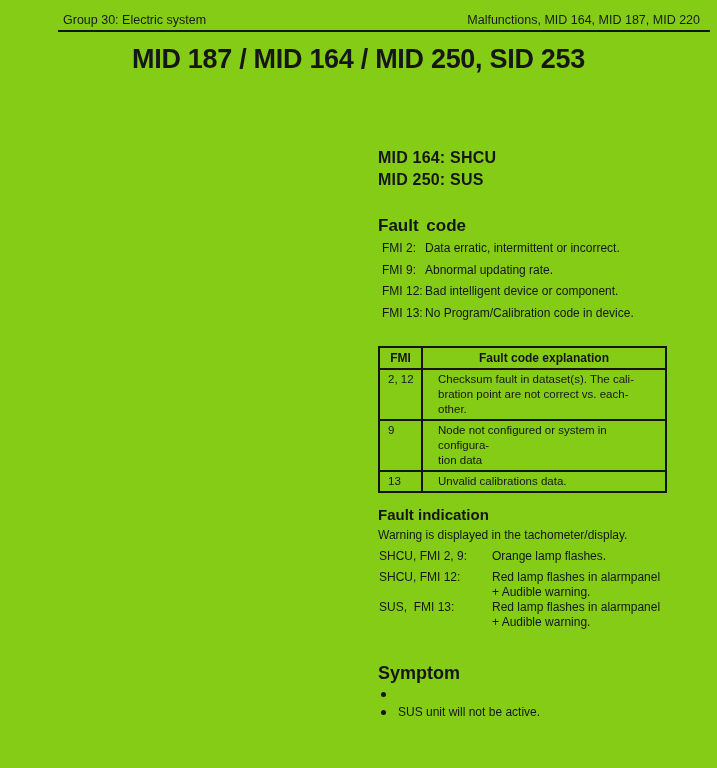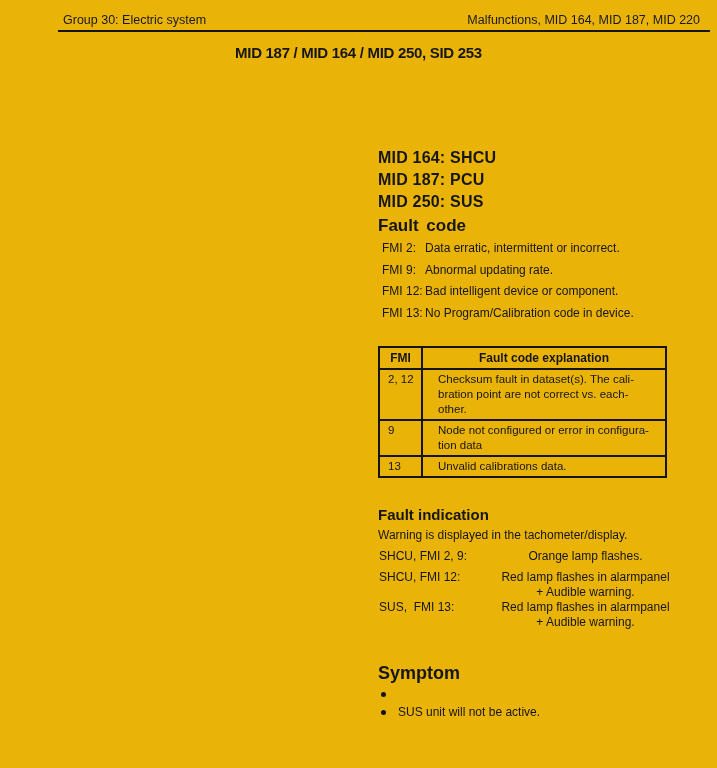--- a/index.html
+++ b/index.html
@@ -1,26 +1,26 @@
 <!DOCTYPE html>
 <html><head>
 <meta charset="utf-8">
 <style>
   html,body{margin:0;padding:0;background:#e8e8e8;}
   .page{
-    position:relative;width:717px;height:768px;background:#eab308;
+    position:relative;width:717px;height:768px;background:#84cc16;
     font-family:"Liberation Sans","DejaVu Sans",sans-serif;color:#161616;
     overflow:hidden;margin:0 auto;
   }
   .abs{position:absolute;}
   .hdr-meta{font-size:12.5px;line-height:14px;color:#1a1a1a;}
   .hdr-left{left:63px;top:13px;}
   .hdr-right{right:17px;top:13px;text-align:right;}
   .hdr-rule{left:58px;top:30px;width:652px;height:2px;background:#141414;}
-  .title{left:0;right:0;top:44px;text-align:center;font-weight:bold;font-size:15px;letter-spacing:-0.3px;}
+  .title{left:0;right:0;top:44px;text-align:center;font-weight:bold;font-size:27px;letter-spacing:-0.3px;}
   .subtitle{left:0;right:0;top:77px;text-align:center;font-weight:bold;font-size:20px;letter-spacing:-0.2px;}
 
   .mid-block{left:378px;top:147px;}
   .mid-line{font-weight:bold;font-size:16px;line-height:22px;letter-spacing:0.2px;}
 
   .fault-code-h{left:378px;top:216px;font-weight:bold;font-size:17px;word-spacing:3px;}
   .fmi-list{left:382px;top:241px;width:300px;}
   .fmi-row{display:flex;margin-bottom:7.5px;font-size:12px;line-height:14px;}
   .fmi-label{flex:0 0 43px;}
   .fmi-text{flex:1;}
@@ -32,41 +32,40 @@
   .col-fmi{width:43px;}
   .cell-fmi{padding:2px 2px 2px 8px;line-height:15px;}
   .cell-expl{padding:2px 4px 2px 15px;line-height:15px;white-space:pre-line;margin-left:9px;}
 
   .fi-h{left:378px;top:506px;font-weight:bold;font-size:15px;}
   .fi-intro{left:378px;top:528px;font-size:12px;}
   .fi-list{left:379px;top:549px;width:300px;}
   .fi-row{display:flex;font-size:12px;line-height:15px;}
   .fi-row.gap{margin-bottom:6px;}
   .fi-label{flex:0 0 113px;white-space:pre;}
-  .fi-text{flex:1;white-space:pre-line;text-align:center;}
+  .fi-text{flex:1;white-space:pre-line;}
 
   .sym-h{left:378px;top:663px;font-weight:bold;font-size:18px;}
   .bullets{left:378px;top:687px;width:300px;}
   .bullet-row{display:flex;align-items:flex-start;margin-bottom:8px;font-size:12px;line-height:15px;}
   .dot{flex:0 0 5px;width:5px;height:5px;border-radius:50%;background:#141414;margin:5px 12px 0 3px;}
 </style>
 </head>
 <body>
 
 <div class="page">
 
   <div class="abs hdr-meta hdr-left">Group 30: Electric system</div>
   <div class="abs hdr-meta hdr-right">Malfunctions, MID 164, MID 187, MID 220</div>
   <div class="abs hdr-rule"></div>
 
   <div class="abs title">MID 187 / MID 164 / MID 250, SID 253</div>
 
   <div class="abs mid-block">
     <div class="mid-line">MID 164: SHCU</div>
-    <div class="mid-line">MID 187: PCU</div>
     <div class="mid-line">MID 250: SUS</div>
   </div>
 
   <div class="abs fault-code-h">Fault code</div>
 
   <div class="abs fmi-list">
     <div class="fmi-row">
       <span class="fmi-label">FMI 2:</span>
       <span class="fmi-text">Data erratic, intermittent or incorrect.</span>
     </div>
@@ -97,21 +96,21 @@
     </thead>
     <tbody>
       <tr>
         <td class="cell-fmi">2, 12</td>
         <td class="cell-expl">Checksum fault in dataset(s). The cali-
 bration point are not correct vs. each-
 other.</td>
       </tr>
       <tr>
         <td class="cell-fmi">9</td>
-        <td class="cell-expl">Node not configured or error in configura-
+        <td class="cell-expl">Node not configured or system in configura-
 tion data</td>
       </tr>
       <tr>
         <td class="cell-fmi">13</td>
         <td class="cell-expl">Unvalid calibrations data.</td>
       </tr>
     </tbody>
   </table>
 
   <div class="abs fi-h">Fault indication</div>

